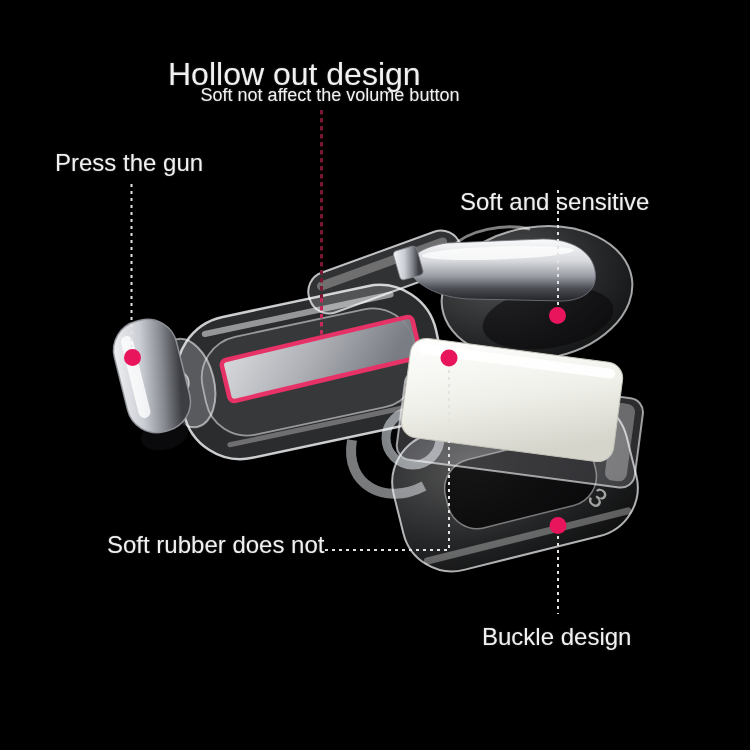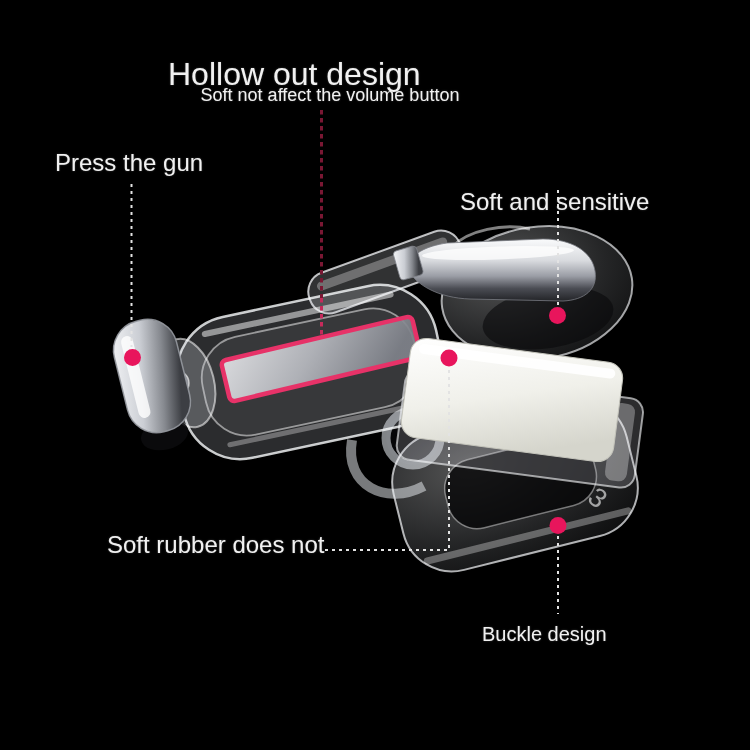--- a/index.html
+++ b/index.html
@@ -13,21 +13,21 @@
     font-family:"Liberation Sans",sans-serif;
     text-shadow:0 0 2px rgba(255,255,255,0.25);
     white-space:nowrap;
   }
   .title{left:168px;top:56px;width:340px;font-size:32px;}
   .subtitle{left:130px;top:85px;width:400px;text-align:center;font-size:18px;}
   .press{left:55px;top:149px;font-size:24px;}
   .sensitive{left:460px;top:159px;font-size:24px;margin-top:29px;}
   .softrubber{left:83px;top:531px;font-size:24px;line-height:28px;margin-left:24px;}
   .softrubber span{display:block;}
-  .buckle{left:482px;top:623px;font-size:20px;}
+  .buckle{left:482px;top:623px;font-size:24px;}
 </style>
 </head>
 <body>
 
 <div class="stage">
 
   <svg class="art" width="750" height="750" viewBox="0 0 750 750">
     <defs>
       <linearGradient id="metal" x1="0" y1="0" x2="0" y2="1">
         <stop offset="0" stop-color="#fafbfc"></stop>

